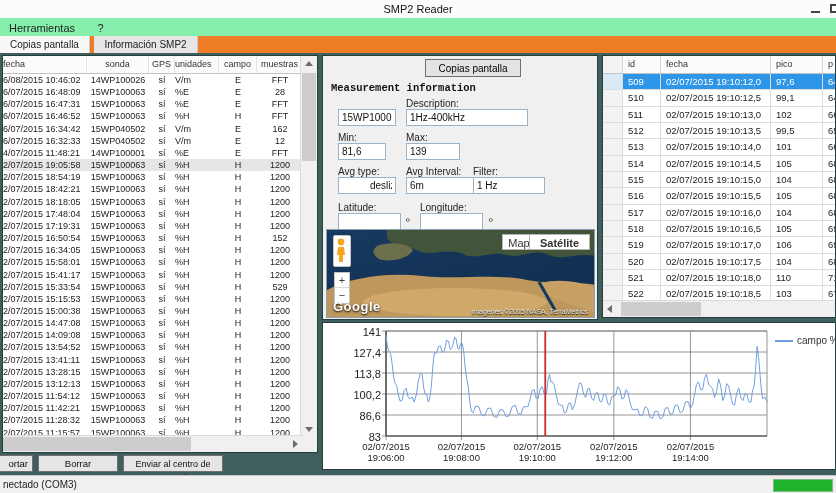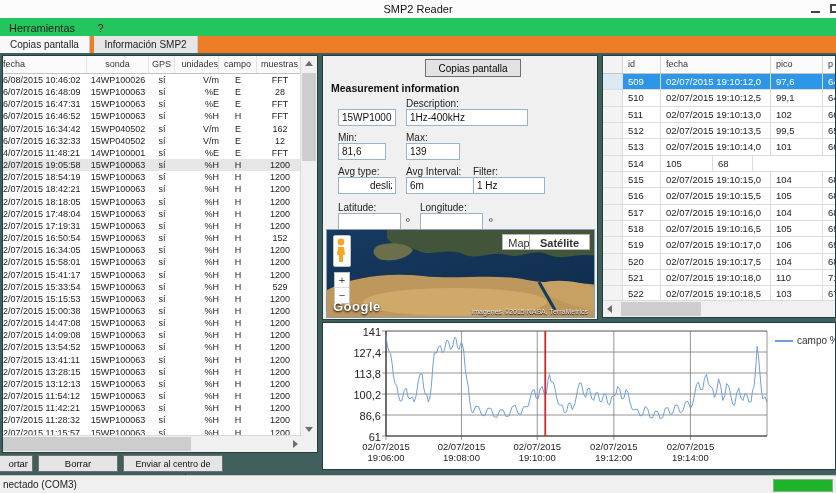--- a/index.html
+++ b/index.html
@@ -3,21 +3,21 @@
 <meta charset="utf-8">
 <style>
   html,body{margin:0;padding:0;background:#9a9a9a;}
   #screen{position:relative;width:836px;height:493px;overflow:hidden;
           background:#405e5c;font-family:"Liberation Sans",sans-serif;-webkit-font-smoothing:antialiased;}
   
   .titlebar{position:absolute;left:0;top:0;width:836px;height:18px;background:#fcfcfc;border-bottom:1px solid #dadada;overflow:hidden;}
   .titlebar .title{text-align:center;font-size:11px;line-height:18px;color:#111;}
   .win-min{position:absolute;right:16px;top:11px;width:9px;height:2px;background:#444;}
   .win-max{position:absolute;right:-5px;top:4px;width:11px;height:9px;border:2px solid #444;background:#fff;box-sizing:border-box;}
-  .menubar{position:absolute;left:0;top:18px;width:836px;height:18px;background:#22c55e;}
+  .menubar{position:absolute;left:0;top:18px;width:836px;height:18px;background:#86efac;}
   .menu-item{display:inline-block;padding:0 9px;font-size:11px;line-height:18px;color:#222;}
   .tabstrip{position:absolute;left:0;top:36px;width:836px;height:17px;background:#ee7d28;}
   .tab{display:inline-block;height:17px;line-height:17px;font-size:10px;color:#222;padding:0 10px;background:#e6e6e6;border-right:1px solid #c9c9c9;vertical-align:top;}
   .tab.active{background:#f8f8f8;}
   
   .panel{position:absolute;background:#fff;border:1px solid #24403e;box-sizing:border-box;overflow:hidden;}
   #left-panel{left:2px;top:55px;width:316px;height:398px;}
   #mid-panel{left:322px;top:55px;width:276px;height:265px;background:#f0f0f0;}
   #right-panel{left:602px;top:55px;width:234px;height:263px;}
   #chart-panel{left:322px;top:322px;width:514px;height:148px;}
@@ -25,21 +25,21 @@
   .thead{display:flex;height:17px;background:#fbfbfb;border-bottom:1px solid #c3c3c3;color:#333;}
   .hcell{box-sizing:border-box;font-size:9px;line-height:17px;text-align:center;border-right:1px solid #e4e4e4;overflow:hidden;white-space:nowrap;}
   .trow{display:flex;}
   .cell{box-sizing:border-box;overflow:hidden;white-space:nowrap;color:#222;}
   .lt{position:absolute;left:0;top:0;width:300px;bottom:16px;overflow:hidden;}
   .lt .trow{height:12.17px;line-height:12.3px;font-size:9px;}
   .lt .trow.selected{background:#e6e6e6;}
   .lt .c0{width:84px;text-align:left;}
   .lt .c1{width:62px;text-align:center;}
   .lt .c2{width:26px;text-align:center;}
-  .lt .c3{width:44px;text-align:right;}
+  .lt .c3{width:44px;text-align:left;}
   .lt .c4{width:38px;text-align:center;}
   .lt .c5{width:46px;text-align:center;}
   .rt{position:absolute;left:0;top:0;width:260px;bottom:16px;overflow:hidden;}
   .rt .thead .hcell{text-align:left;padding-left:5px;border-right:1px solid #d5d5d5;}
   .rt .trow{height:15.33px;line-height:15.4px;font-size:9.5px;border-bottom:1px solid #dcdcdc;}
   .rt .cell{border-right:1px solid #dcdcdc;padding-left:5px;}
   .rt .selcell{width:20px;background:#f3f3f3;padding:0;}
   .rt .c0{width:38px;}
   .rt .c1{width:110px;}
   .rt .c2{width:52px;}
@@ -67,21 +67,21 @@
   .pbtn{position:absolute;top:455px;height:17px;background:#e5e5e5;border:1px solid #6f6f6f;box-sizing:border-box;
         font-size:9.5px;line-height:14px;color:#111;text-align:center;font-family:inherit;}
   #btn-export{left:-70px;width:103px;text-align:right;padding-right:4px;}
   #btn-borrar{left:38px;width:80px;}
   #btn-enviar{left:123px;width:100px;font-size:9px;}
   
   .flabel{position:absolute;font-size:10px;color:#222;}
   .finput{position:absolute;height:17px;border:1px solid #9ab3c8;background:#fff;font-size:10px;padding:0 3px;
           box-sizing:border-box;font-family:inherit;color:#111;}
   .degree{position:absolute;font-size:10px;color:#222;}
-  #mi-title{position:absolute;left:8px;top:26px;font-size:10.5px;font-weight:bold;color:#111;}
+  #mi-title{position:absolute;left:8px;top:26px;font-size:10.5px;font-weight:bold;color:#111;font-family:Liberation Mono, monospace;}
   #copias-btn{position:absolute;left:102px;top:3px;width:96px;height:18px;background:#e3e3e3;border:1px solid #707070;
               font-size:10px;line-height:16px;text-align:center;box-sizing:border-box;font-family:inherit;}
   
   #map{position:absolute;left:3px;top:173px;width:269px;height:89px;overflow:hidden;border:1px solid #8aa0b0;box-sizing:border-box;}
   .map-btn{position:absolute;top:4px;height:16px;background:#fff;font-size:11px;line-height:16px;text-align:center;color:#333;border:1px solid #b5b5b5;box-sizing:border-box;}
   #map-btn-mapa{right:52px;width:40px;}
   #map-btn-sat{right:4px;width:61px;font-weight:bold;}
   #pegman-box{position:absolute;left:6px;top:5px;width:16px;height:30px;background:#fff;border:1px solid #c3c3c3;border-radius:2px;}
   #zoomctl{position:absolute;left:7px;top:42px;width:14px;height:30px;background:#fff;border:1px solid #c3c3c3;text-align:center;}
   #zoomctl div{height:14px;line-height:14px;font-size:11px;color:#444;}
@@ -495,20 +495,21 @@
           <div class="trow">
             <div class="cell selcell"></div>
             <div class="cell c0">513</div>
             <div class="cell c1">02/07/2015 19:10:14,0</div>
             <div class="cell c2">101</div>
             <div class="cell c3">66</div>
           </div>
           <div class="trow">
             <div class="cell selcell"></div>
             <div class="cell c0">514</div>
+            <div class="cell c1">02/07/2015 19:10:14,5</div>
             <div class="cell c2">105</div>
             <div class="cell c3">68</div>
           </div>
           <div class="trow">
             <div class="cell selcell"></div>
             <div class="cell c0">515</div>
             <div class="cell c1">02/07/2015 19:10:15,0</div>
             <div class="cell c2">104</div>
             <div class="cell c3">68</div>
           </div>
@@ -593,21 +594,21 @@
       </svg>
     <div id="legend">
       <span class="swatch"></span>
       <span class="ltext">campo %</span>
     </div>
   <div class="ylab" style="top: 3px; left: 2px;">141</div>
       <div class="ylab" style="top: 24px; left: 2px;">127,4</div>
       <div class="ylab" style="top: 45px; left: 2px;">113,8</div>
       <div class="ylab" style="top: 66px; left: 2px;">100,2</div>
       <div class="ylab" style="top: 87px; left: 2px;">86,6</div>
-      <div class="ylab" style="top: 108px; left: 2px;">61</div>
+      <div class="ylab" style="top: 108px; left: 2px;">83</div>
       <div class="xlab" style="left: 27px; top: 118px;">
         <div>02/07/2015</div>
         <div>19:06:00</div>
       </div>
       <div class="xlab" style="left: 102.438px; top: 118px;">
         <div>02/07/2015</div>
         <div>19:08:00</div>
       </div>
       <div class="xlab" style="left: 178.257px; top: 118px;">
         <div>02/07/2015</div>

